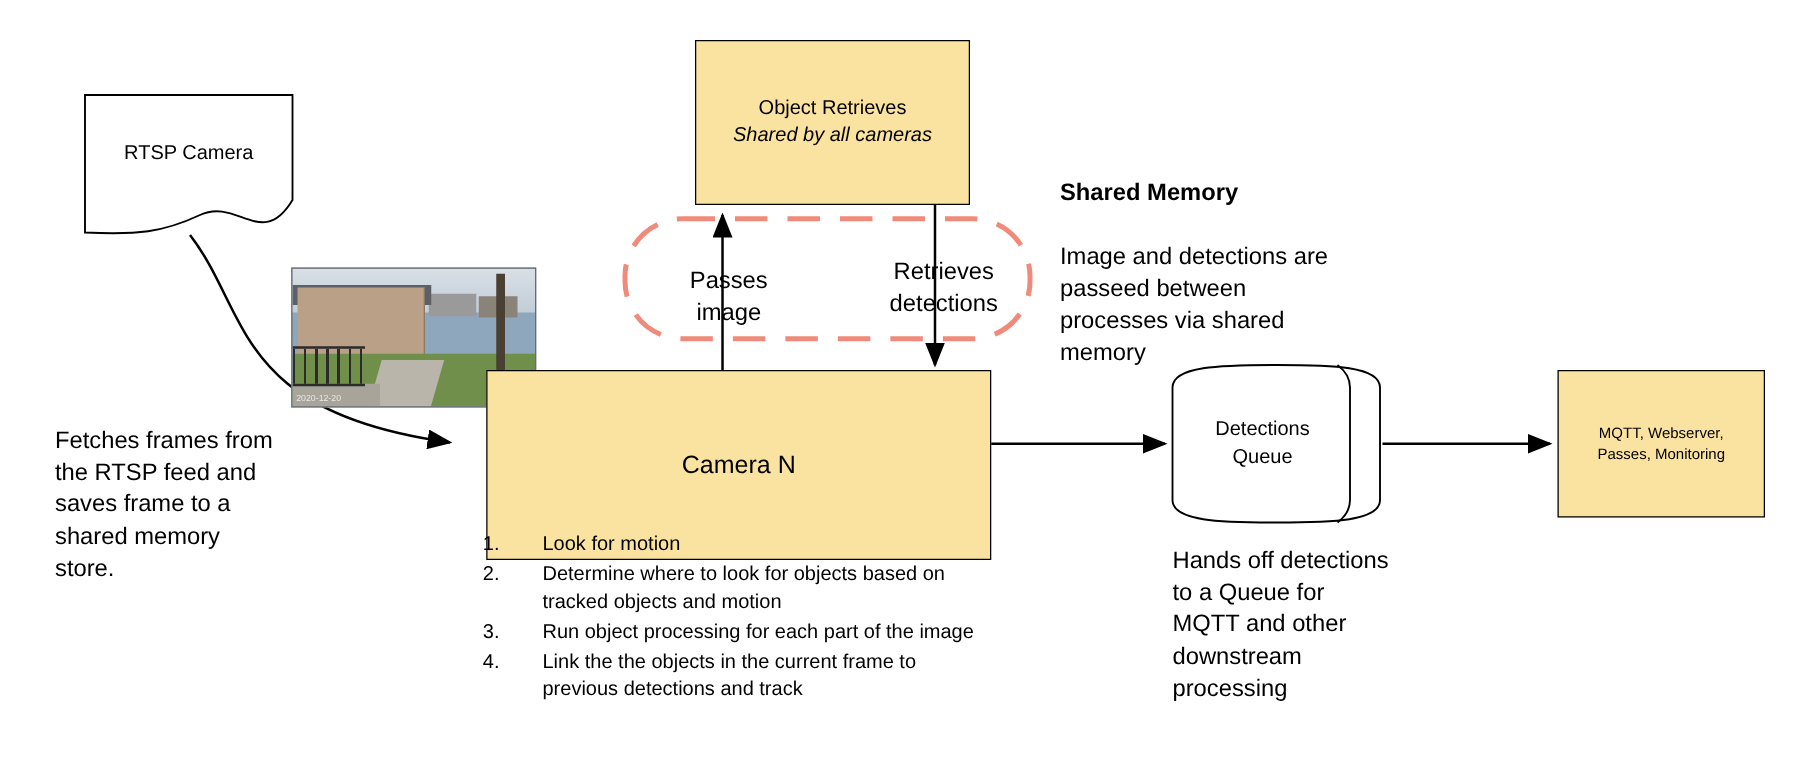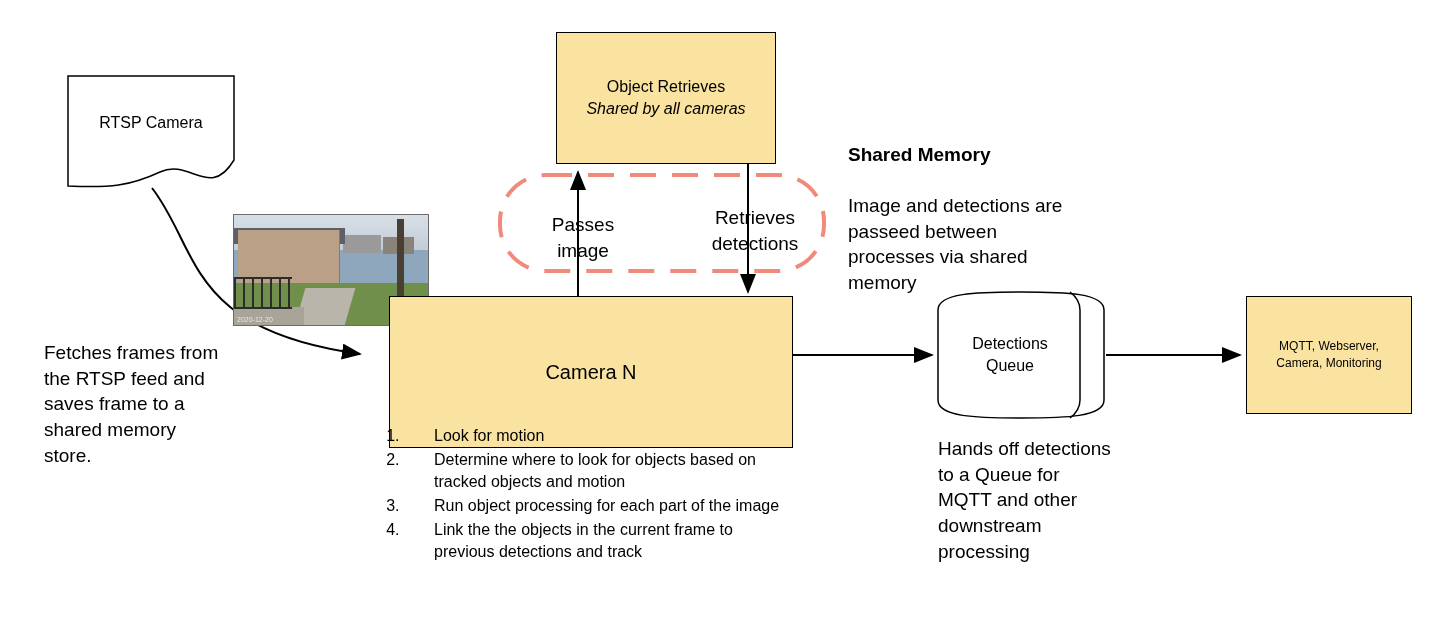--- a/index.html
+++ b/index.html
@@ -295,21 +295,21 @@
     <span>Camera N</span>
   </div>
 
   <div class="node" id="node-detections-queue">
     <span class="qlabel">Detections</span>
     <span class="qlabel">Queue</span>
   </div>
 
   <div class="node box-yellow" id="node-mqtt">
     <span>MQTT, Webserver,</span>
-    <span>Camera, Monitoring</span>
+    <span>Passes, Monitoring</span>
   </div>
 
   <div class="text-block" id="text-fetches-frames">Fetches frames from
 the RTSP feed and
 saves frame to a
 shared memory
 store.</div>
 
   <div class="text-block" id="text-hands-off">Hands off detections
 to a Queue for

